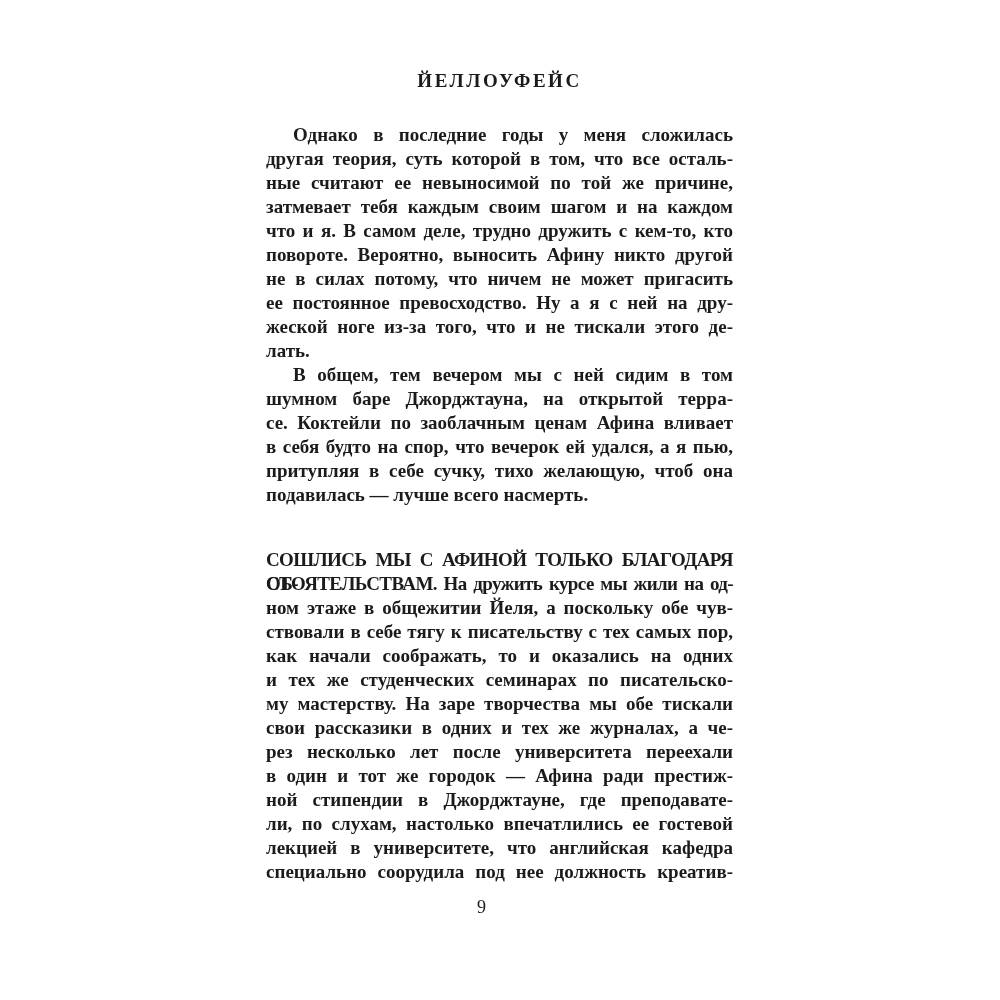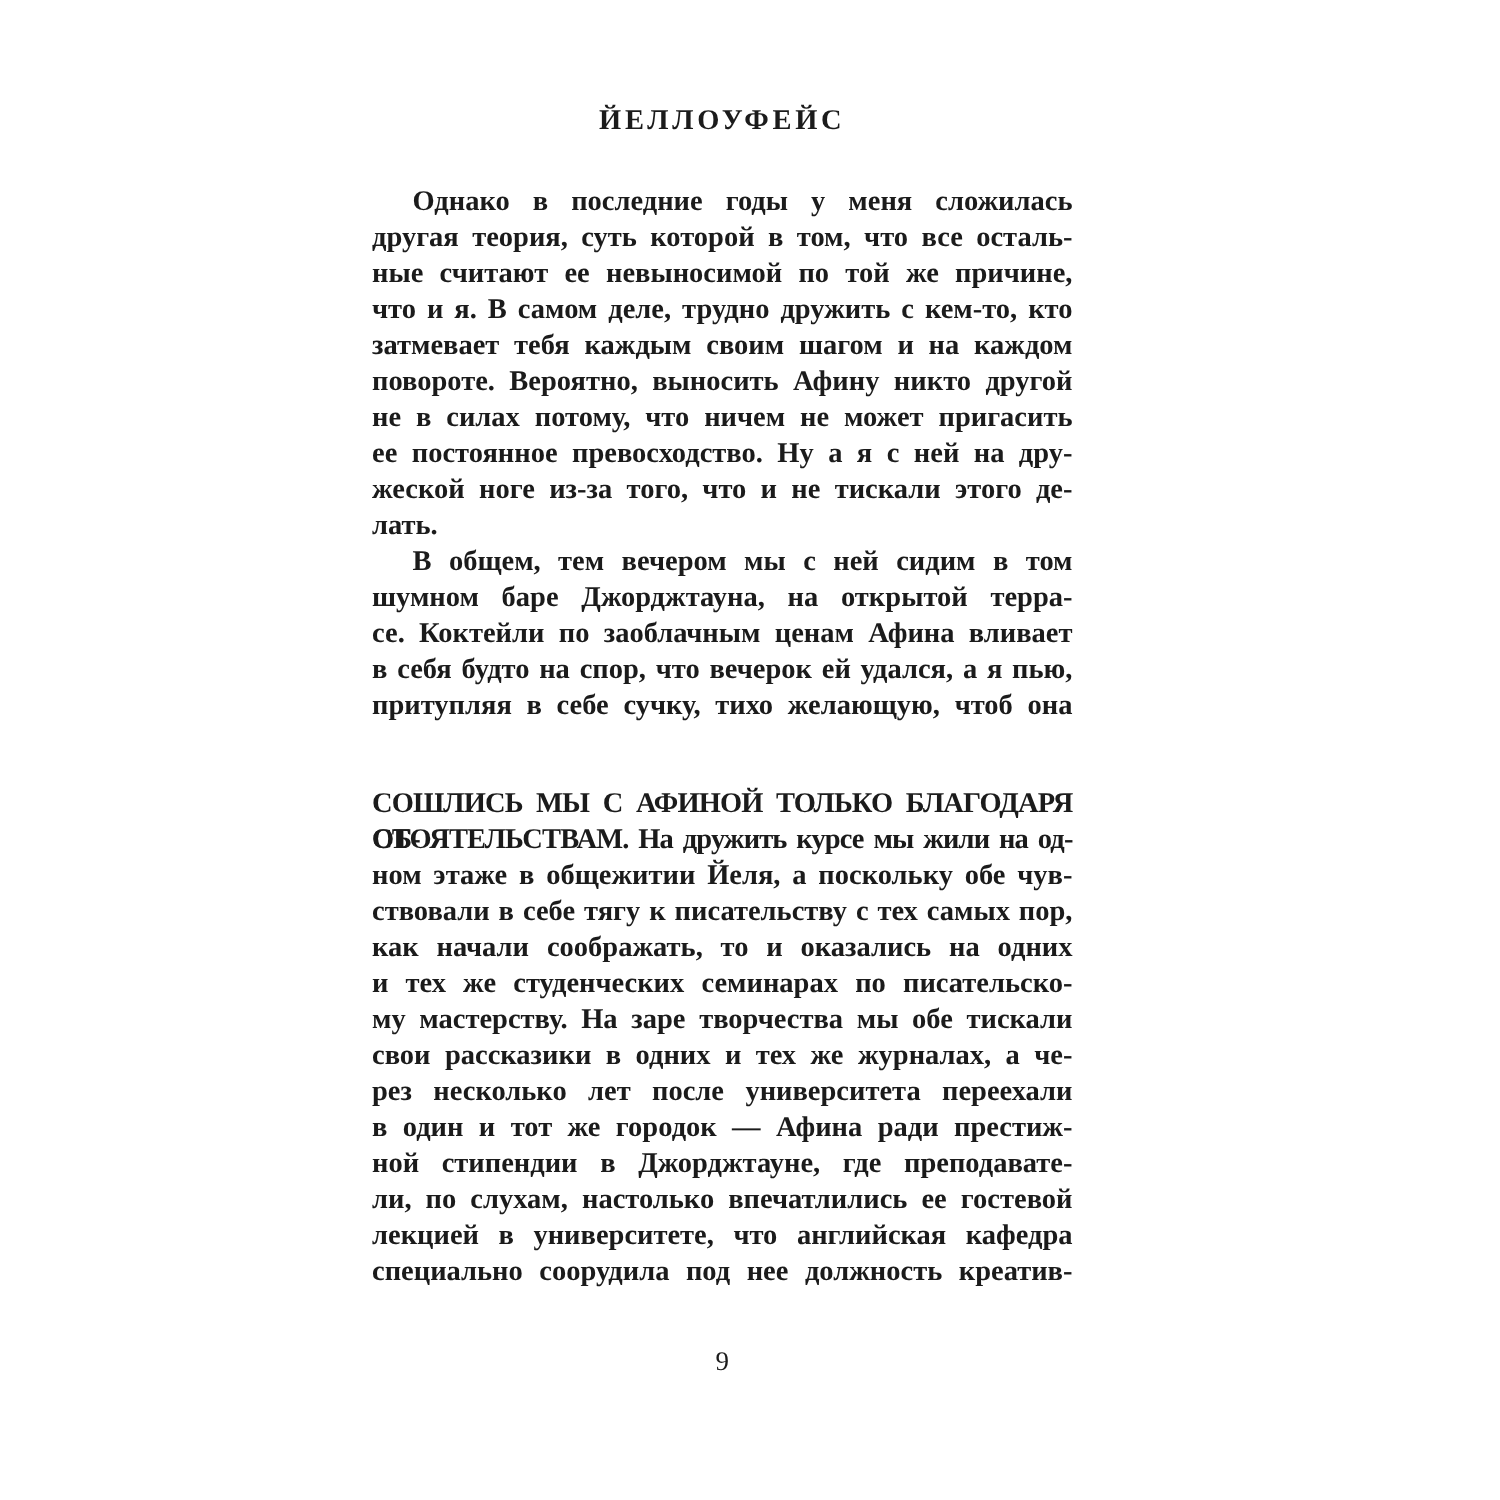--- a/index.html
+++ b/index.html
@@ -15,21 +15,21 @@
   }
   .page {
     position: relative;
     width: 1000px;
     height: 1000px;
     background: #ffffff;
     overflow: hidden;
   }
   .text-column {
     position: absolute;
-    left: 248px;
+    left: 266px;
     top: 0;
     width: 467px;
   }
   .running-head {
     margin-top: 70px;
     text-align: center;
     font-weight: bold;
     font-size: 19px;
     letter-spacing: 2.5px;
     line-height: 22px;
@@ -68,35 +68,36 @@
 
 <div class="page">
   <div class="text-column">
 
     <div class="running-head">ЙЕЛЛОУФЕЙС</div>
 
     <div class="para para-1">
       <div class="line indent">Однако в последние годы у меня сложилась</div>
       <div class="line">другая теория, суть которой в том, что все осталь-</div>
       <div class="line">ные считают ее невыносимой по той же причине,</div>
+      <div class="line">затмевает тебя каждым своим шагом и на каждом</div>
       <div class="line">что и я. В самом деле, трудно дружить с кем-то, кто</div>
-      <div class="line">затмевает тебя каждым своим шагом и на каждом</div>
       <div class="line">повороте. Вероятно, выносить Афину никто другой</div>
       <div class="line">не в силах потому, что ничем не может пригасить</div>
       <div class="line">ее постоянное превосходство. Ну а я с ней на дру-</div>
       <div class="line">жеской ноге из-за того, что и не тискали этого де-</div>
       <div class="line para-end">лать.</div>
     </div>
 
     <div class="para para-2">
       <div class="line indent">В общем, тем вечером мы с ней сидим в том</div>
       <div class="line">шумном баре Джорджтауна, на открытой терра-</div>
       <div class="line">се. Коктейли по заоблачным ценам Афина вливает</div>
       <div class="line">в себя будто на спор, что вечерок ей удался, а я пью,</div>
       <div class="line">притупляя в себе сучку, тихо желающую, чтоб она</div>
+      <div class="line para-end">подавилась — лучше всего насмерть.</div>
     </div>
 
     <div class="para para-3">
       <div class="line">СОШЛИСЬ МЫ С АФИНОЙ ТОЛЬКО БЛАГОДАРЯ ОБ-</div>
       <div class="line">СТОЯТЕЛЬСТВАМ. На дружить курсе мы жили на од-</div>
       <div class="line">ном этаже в общежитии Йеля, а поскольку обе чув-</div>
       <div class="line">ствовали в себе тягу к писательству с тех самых пор,</div>
       <div class="line">как начали соображать, то и оказались на одних</div>
       <div class="line">и тех же студенческих семинарах по писательско-</div>
       <div class="line">му мастерству. На заре творчества мы обе тискали</div>

